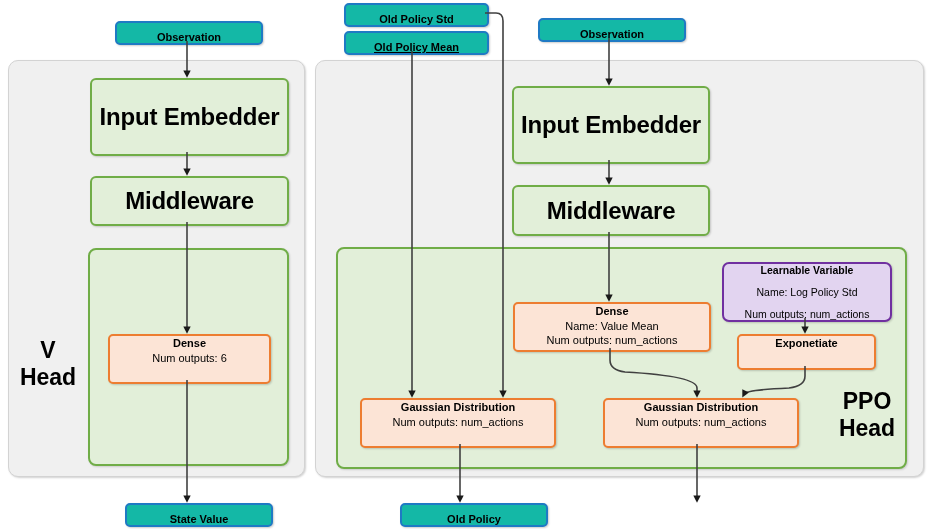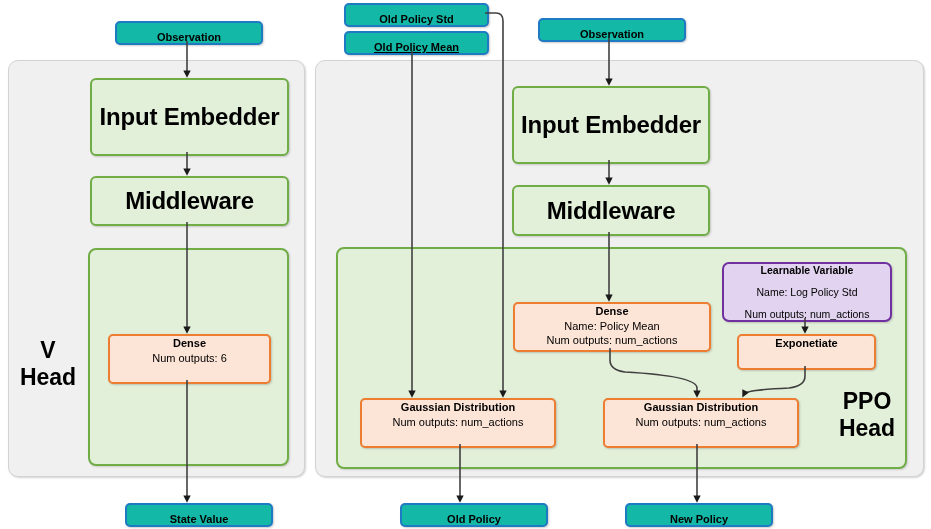--- a/index.html
+++ b/index.html
@@ -91,21 +91,21 @@
   <div class="greenbox big" style="left:512px;top:86px;width:194px;height:74px;">
     <span>Input Embedder</span>
   </div>
 
   <div class="greenbox big" style="left:512px;top:185px;width:194px;height:47px;">
     <span>Middleware</span>
   </div>
 
   <div class="orange" style="left:513px;top:302px;width:194px;height:46px;">
     <span class="ttl">Dense</span>
-    <span class="sub">Name: Policy Mean</span>
+    <span class="sub">Name: Value Mean</span>
     <span class="sub">Num outputs: num_actions</span>
   </div>
 
   <div class="purple" style="left:722px;top:262px;width:166px;height:56px;">
     <span class="ttl">Learnable Variable</span>
     <span class="sub">Name: Log Policy Std</span>
     <span class="sub">Num outputs: num_actions</span>
   </div>
 
   <div class="orange" style="left:737px;top:334px;width:135px;height:32px;">
@@ -123,23 +123,20 @@
   </div>
 
   <div class="blue" style="left:125px;top:503px;width:144px;height:20px;">
     <span>State Value</span>
   </div>
 
   <div class="blue" style="left:388px;top:503px;width:144px;height:20px;margin-left:12px;">
     <span>Old Policy</span>
   </div>
 
-  <div class="blue" style="left:625px;top:503px;width:144px;height:20px;">
-    <span>New Policy</span>
-  </div>
 
   <svg class="wires" viewBox="0 0 931 529">
     <defs>
       <marker id="arr" markerWidth="9" markerHeight="9" refX="4.2" refY="4.3" orient="auto" markerUnits="userSpaceOnUse">
         <path d="M0.6,0.6 L8,4.3 L0.6,8 z" class="ah"></path>
       </marker>
     </defs>
 
     <path class="ln" d="M187,41 L187,74" marker-end="url(#arr)"></path>
 

